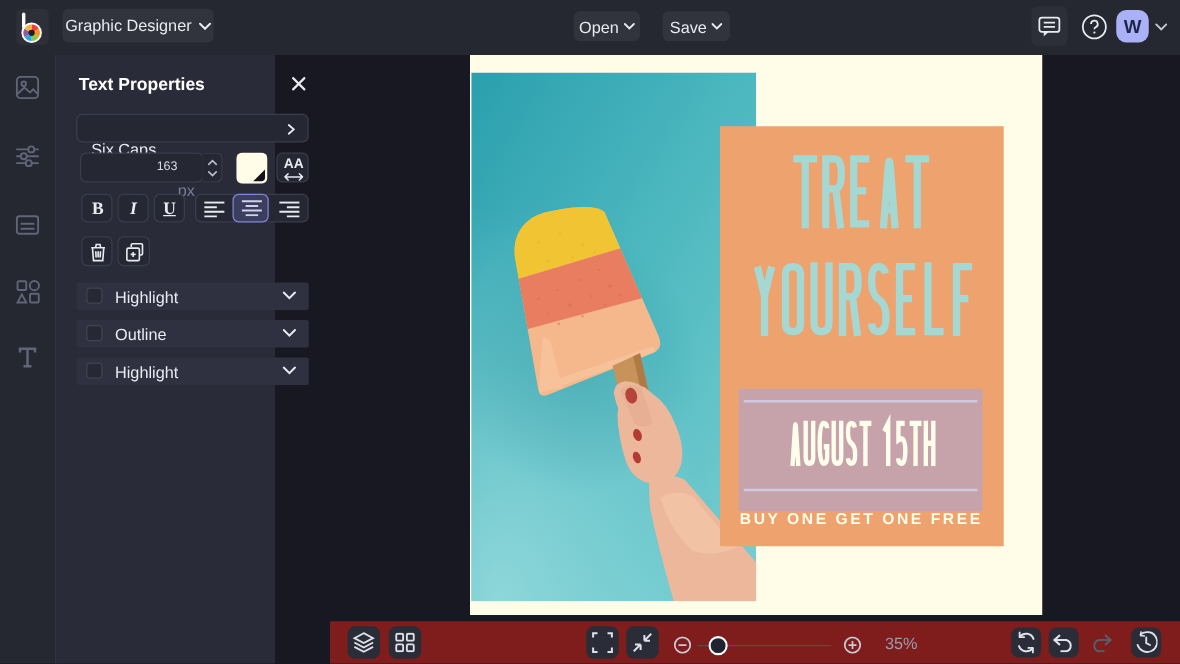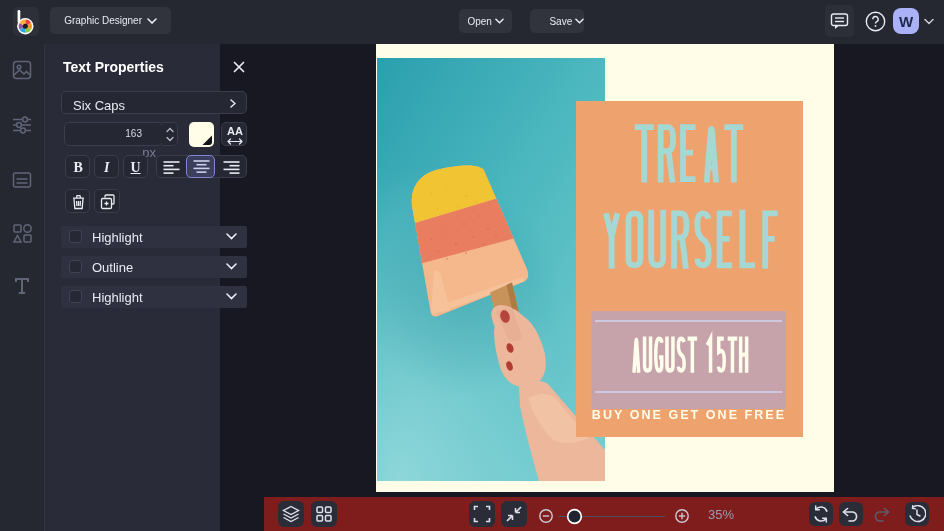--- a/index.html
+++ b/index.html
@@ -2,21 +2,21 @@
 <html><head>
 <meta charset="utf-8">
 <style>
   * { margin:0; padding:0; box-sizing:border-box; }
   html,body { width:944px; height:531px; overflow:hidden; background:#171821;
     font-family:"Liberation Sans", sans-serif; }
   .abs { position:absolute; }
   #app { position:relative; width:944px; height:531px; }
   #topbar { position:absolute; left:0; top:0; width:944px; height:44px; background:#252731; z-index:5; }
   .tbtn { position:absolute; background:#31333d; border-radius:5px; color:#e9eaf2;
-    font-size:10px; display:flex; align-items:center; justify-content:center; }
+    font-size:13px; display:flex; align-items:center; justify-content:center; }
   #rail { position:absolute; left:0; top:44px; width:44px; height:487px; background:#252731; z-index:4; }
   #rail svg { position:absolute; left:12px; }
   #panel { position:absolute; left:44px; top:44px; width:176px; height:487px; background:#292b38;
     border-left:1px solid #31333f; z-index:4; color:#e9eaf2; }
   .inbtn { position:absolute; background:#252733; border:1px solid #3a3d4c; border-radius:5px; }
   .subrow { position:absolute; left:16px; width:186px; height:22px; background:#2f3140; border-radius:2px; }
   .cbx { position:absolute; left:8px; top:4px; width:13px; height:13px; background:#262834; border:1px solid #404352; border-radius:3px; }
   .subrow span { position:absolute; left:31px; top:4px; font-size:13px; color:#e9eaf2; }
   #canvas { position:absolute; left:264px; top:44px; width:680px; height:453px; background:#171821; }
   #toolbar { position:absolute; left:264px; top:497px; width:680px; height:34px; background:#7f1d1d; }
@@ -46,21 +46,21 @@
     <div class="tbtn" style="left:50px; top:7px; width:121px; height:27px;">Graphic Designer&nbsp;
       <svg width="10" height="6" viewBox="0 0 10 6" style="margin-left:2px">
           <path d="M1 1 L5 5 L9 1" stroke="#e9eaf2" stroke-width="1.6" fill="none" stroke-linecap="round"></path>
         </svg>
     </div>
     <div class="tbtn" style="left:459px; top:9px; width:53px; height:24px;">Open&nbsp;
       <svg width="9" height="6" viewBox="0 0 10 6">
           <path d="M1 1 L5 5 L9 1" stroke="#e9eaf2" stroke-width="1.6" fill="none" stroke-linecap="round"></path>
         </svg>
     </div>
-    <div class="tbtn" style="left:530px; top:9px; width:54px; height:24px;justify-content:flex-end;">Save&nbsp;
+    <div class="tbtn" style="left:530px; top:9px; width:54px; height:24px;">Save&nbsp;
       <svg width="9" height="6" viewBox="0 0 10 6">
           <path d="M1 1 L5 5 L9 1" stroke="#e9eaf2" stroke-width="1.6" fill="none" stroke-linecap="round"></path>
         </svg>
     </div>
     <div class="tbtn" style="left:825px; top:5px; width:29px; height:32px; background:#2c2e38;">
       <svg width="19" height="19" viewBox="0 0 19 19" fill="none" stroke="#e9eaf2" stroke-width="1.4">
         <rect x="1.5" y="2" width="16" height="11.5" rx="2"></rect>
         <path d="M5 13.5 L5 17 L9 13.5" fill="#e9eaf2" stroke="none"></path>
         <line x1="5" y1="6" x2="14" y2="6"></line>
           <line x1="5" y1="9.5" x2="14" y2="9.5"></line>
@@ -109,21 +109,21 @@
     </svg>
   </div>
 
   <div id="panel">
     <div class="abs" style="left:18px; top:15px; font-size:14px; font-weight:bold; color:#ffffff;">Text Properties</div>
     <svg class="abs" style="left:188px; top:17px;" width="12" height="12" viewBox="0 0 12 12">
         <path d="M1.5 1.5 L10.5 10.5 M10.5 1.5 L1.5 10.5" stroke="#e9eaf2" stroke-width="1.7" stroke-linecap="round"></path>
       </svg>
 
     <div class="inbtn" style="left:16px; top:47px; width:186px; height:23px;">
-      <span class="abs" style="left:11px; top:6px; font-size:13px;text-align:center;">Six Caps</span>
+      <span class="abs" style="left:11px; top:20px; font-size:13px;text-align:center;">Six Caps</span>
       <svg class="abs" style="right:10px; top:7px;" width="6" height="9" viewBox="0 0 6 9">
           <path d="M1 1 L5 4.5 L1 8" stroke="#e9eaf2" stroke-width="1.5" fill="none" stroke-linecap="round"></path>
         </svg>
     </div>
 
     <div class="inbtn" style="left:19px; top:78px; width:99px; height:24px;">
       <span class="abs" style="right:20px; top:5px; font-size:10px; color:#d8dae6;">163</span>
       <span class="abs" style="right:6px; top:22px; font-size:13px; color:#787c96;">px</span>
     </div>
     <div class="inbtn" style="left:117px; top:78px; width:16px; height:24px; border-left:none; border-radius:0 5px 5px 0;">

